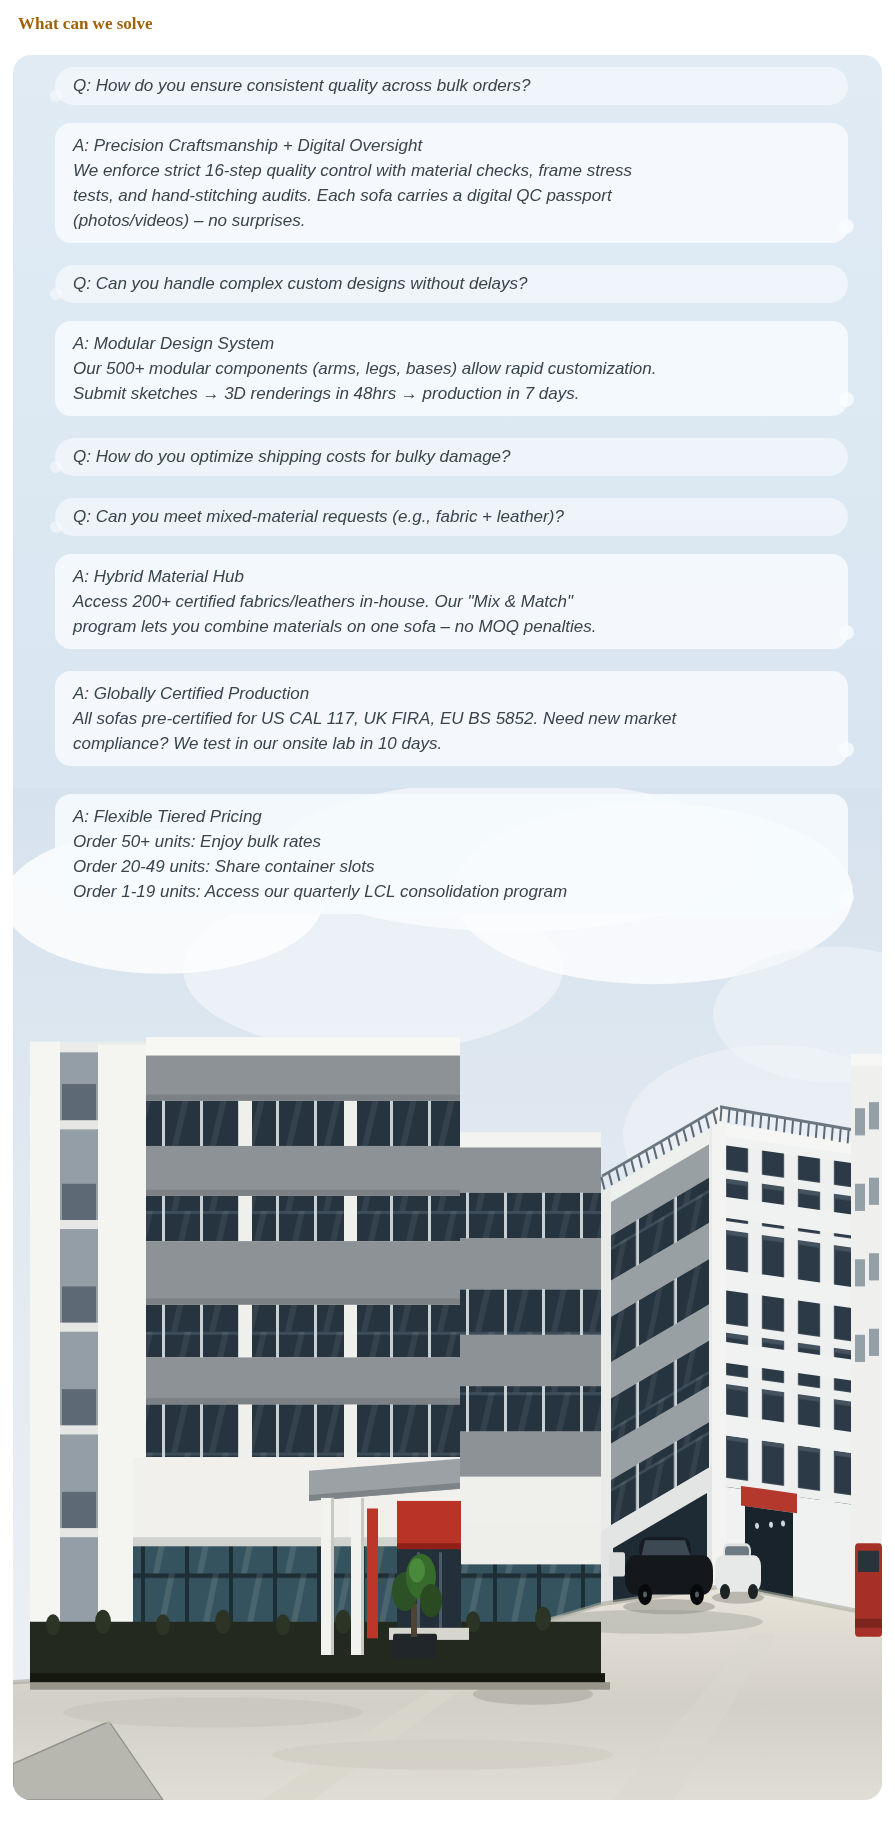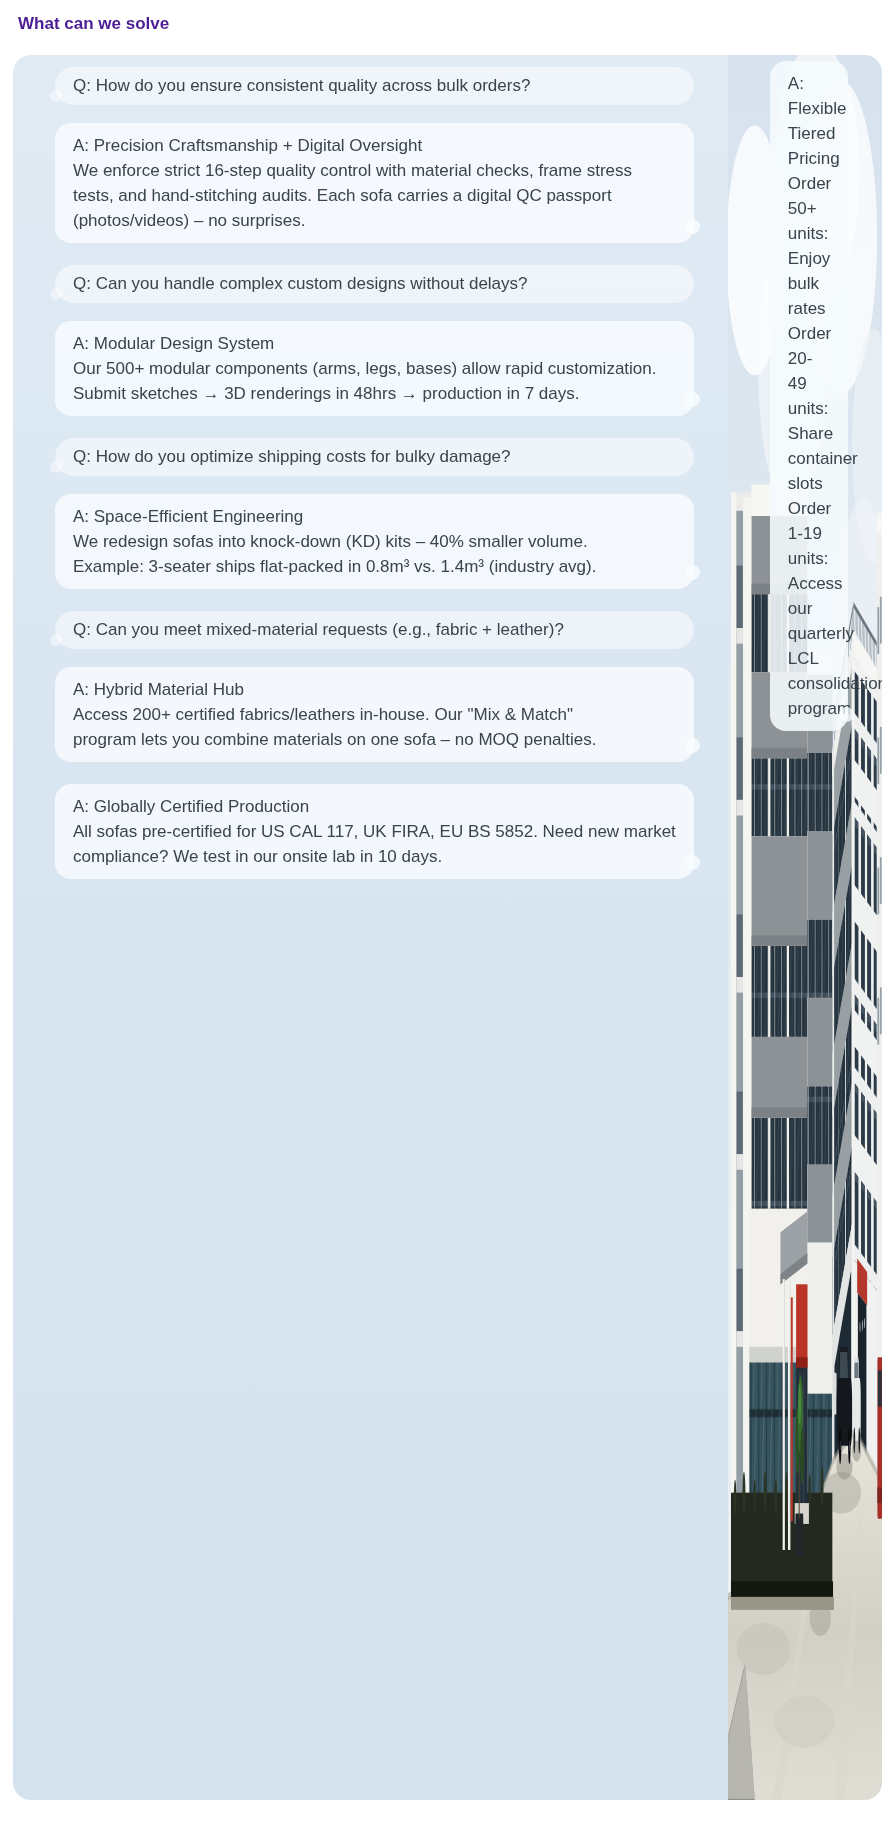--- a/index.html
+++ b/index.html
@@ -3,27 +3,27 @@
 <meta charset="utf-8">
 <style>
   html,body{margin:0;padding:0;background:#ffffff;}
   body{
     width:895px;height:1821px;position:relative;overflow:hidden;
     font-family:"Liberation Sans","DejaVu Sans",sans-serif;
     -webkit-font-smoothing:antialiased;
   }
   .page-title{
     margin:13px 0 0 18px;height:22px;
-    font-size:17px;line-height:22px;font-weight:700;color:#4c1d95;
+    font-size:17px;line-height:22px;font-weight:700;color:#a16207;font-family:Liberation Serif, serif;
   }
   .panel{
     margin:20px 13px 0 13px;height:1745px;width:869px;
     border-radius:18px;overflow:hidden;
     background:linear-gradient(180deg,#e0ebf4 0%,#d9e6f1 40%,#d4e2ee 100%);
-    display:flex;flex-direction:row;box-sizing:border-box;
+    display:flex;flex-direction:column;box-sizing:border-box;font-style:italic;
   }
   .qa-flow{padding:12px 34px 0 42px;flex:none;}
   .qa-section{margin:0 0 22px 0;}
   .q-bubble{
     position:relative;background:rgba(255,255,255,0.50);
     border-radius:22px;padding:8px 18px;margin:0 0 18px 0;
     font-size:17px;line-height:22px;color:#39444d;
   }
   .q-bubble::before{
     content:"";position:absolute;left:-5px;bottom:3px;width:12px;height:12px;
@@ -60,23 +60,20 @@
 (photos/videos) – no surprises.</div>
         </div>
         <div class="qa-section">
           <div class="q-bubble">Q: Can you handle complex custom designs without delays?</div>
           <div class="a-bubble">A: Modular Design System
 Our 500+ modular components (arms, legs, bases) allow rapid customization.
 Submit sketches → 3D renderings in 48hrs → production in 7 days.</div>
         </div>
         <div class="qa-section">
           <div class="q-bubble">Q: How do you optimize shipping costs for bulky damage?</div>
-          <div class="a-bubble">A: Space-Efficient Engineering
-We redesign sofas into knock-down (KD) kits – 40% smaller volume.
-Example: 3-seater ships flat-packed in 0.8m³ vs. 1.4m³ (industry avg).</div>
         </div>
         <div class="qa-section">
           <div class="q-bubble">Q: Can you meet mixed-material requests (e.g., fabric + leather)?</div>
           <div class="a-bubble">A: Hybrid Material Hub
 Access 200+ certified fabrics/leathers in-house. Our "Mix &amp; Match"
 program lets you combine materials on one sofa – no MOQ penalties.</div>
         </div>
         <div class="qa-section">
           <div class="a-bubble">A: Globally Certified Production
 All sofas pre-certified for US CAL 117, UK FIRA, EU BS 5852. Need new market

